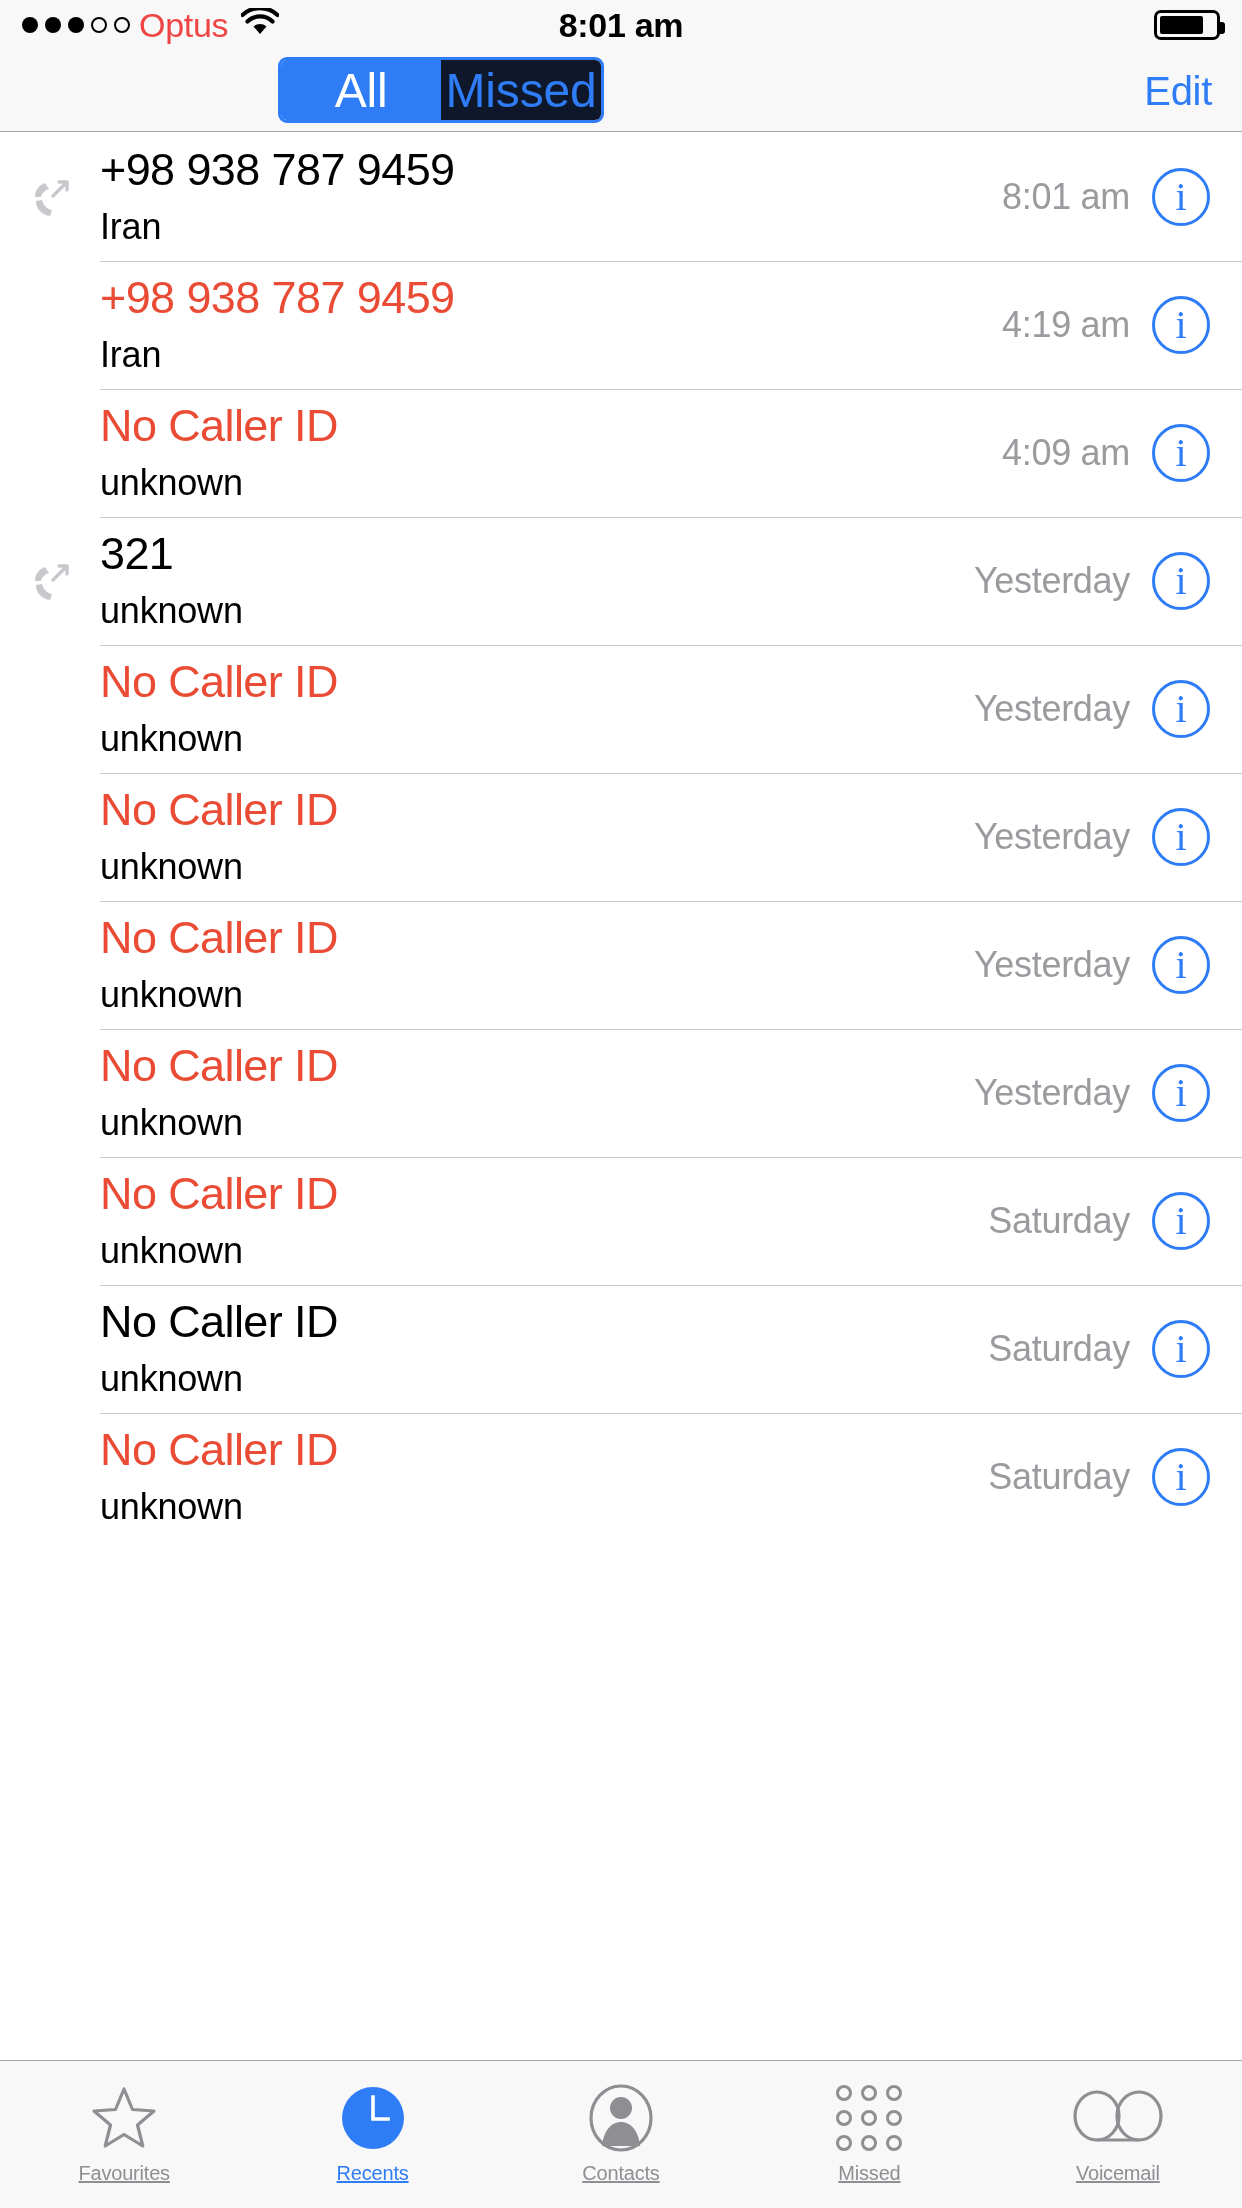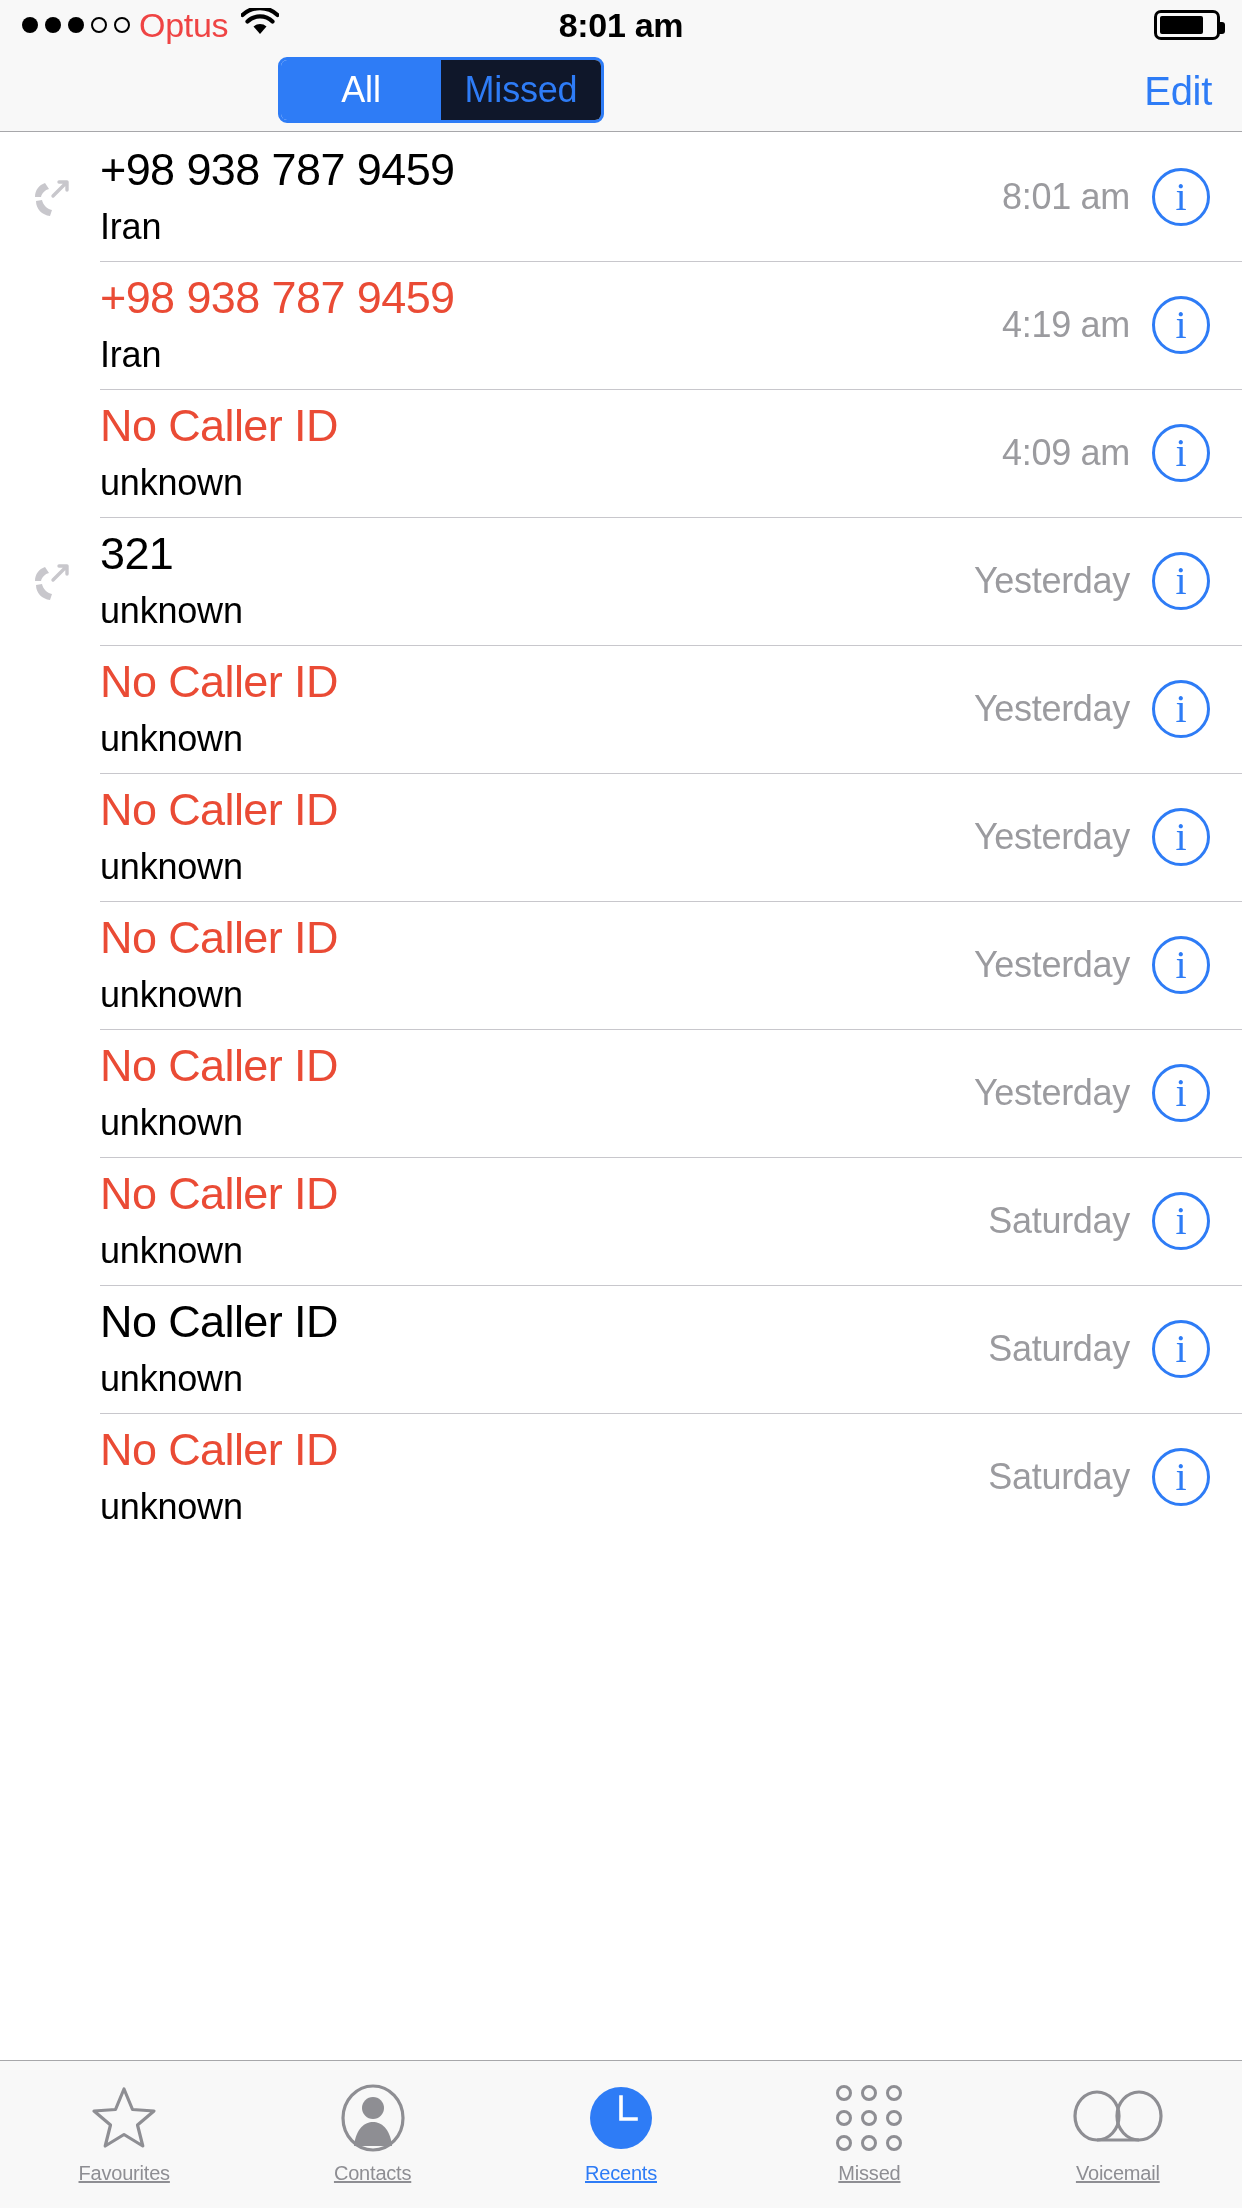--- a/index.html
+++ b/index.html
@@ -56,21 +56,21 @@
     border-bottom:1px solid #a7a7aa;
   }
   .segmented {
     position:absolute; left:278px; top:7px;
     width:326px; height:66px;
     border:3px solid #2e7cf6; border-radius:9px;
     display:flex; overflow:hidden;
   }
   .seg {
     flex:1; display:flex; align-items:center; justify-content:center;
-    font-size:36px; letter-spacing:-0.2px;
+    font-size:48px; letter-spacing:-0.2px;
   }
   .seg.active { background:#2e7cf6; color:#ffffff; }
   .seg.inactive { background:#0f172a; color:#2e7cf6; }
   .edit-btn {
     position:absolute; right:30px; top:0; height:82px;
     display:flex; align-items:center;
     font-size:40px; color:#2e7cf6; letter-spacing:-0.3px;
   }
 
   
@@ -339,41 +339,41 @@
 
     <div class="tab">
       <div class="tab-icon">
         <svg width="66" height="64" viewBox="0 0 66 64">
           <path d="M33 3 L41.5 23.5 L63 25 L46.5 39 L51.8 60 L33 48.5 L14.2 60 L19.5 39 L3 25 L24.5 23.5 Z" fill="none" stroke="#8e8e93" stroke-width="3.2" stroke-linejoin="round"></path>
         </svg>
       </div>
       <span class="tab-label">Favourites</span>
     </div>
 
+    <div class="tab active">
+      <div class="tab-icon">
+        <svg width="66" height="66" viewBox="0 0 66 66">
+          <circle cx="33" cy="33" r="31" fill="#2e7cf6"></circle>
+          <path d="M33 12 L33 34 L48 34" stroke="#ffffff" stroke-width="3.6" fill="none" stroke-linecap="square"></path>
+        </svg>
+      </div>
+      <span class="tab-label">Recents</span>
+    </div>
+
     <div class="tab">
       <div class="tab-icon">
         <svg width="66" height="68" viewBox="0 0 66 68">
           <ellipse cx="33" cy="34" rx="30" ry="32" fill="none" stroke="#8e8e93" stroke-width="3.2"></ellipse>
           <circle cx="33" cy="24" r="11" fill="#8e8e93"></circle>
           <path d="M14 62 C16 44 25 38 33 38 C41 38 50 44 52 62 Z" fill="#8e8e93"></path>
         </svg>
       </div>
       <span class="tab-label">Contacts</span>
     </div>
 
-    <div class="tab active">
-      <div class="tab-icon">
-        <svg width="66" height="66" viewBox="0 0 66 66">
-          <circle cx="33" cy="33" r="31" fill="#2e7cf6"></circle>
-          <path d="M33 12 L33 34 L48 34" stroke="#ffffff" stroke-width="3.6" fill="none" stroke-linecap="square"></path>
-        </svg>
-      </div>
-      <span class="tab-label">Recents</span>
-    </div>
-
     <div class="tab">
       <div class="tab-icon">
         <div class="keypad-grid">
           <span class="kp-dot"></span>
             <span class="kp-dot"></span>
             <span class="kp-dot"></span>
           <span class="kp-dot"></span>
             <span class="kp-dot"></span>
             <span class="kp-dot"></span>
           <span class="kp-dot"></span>

